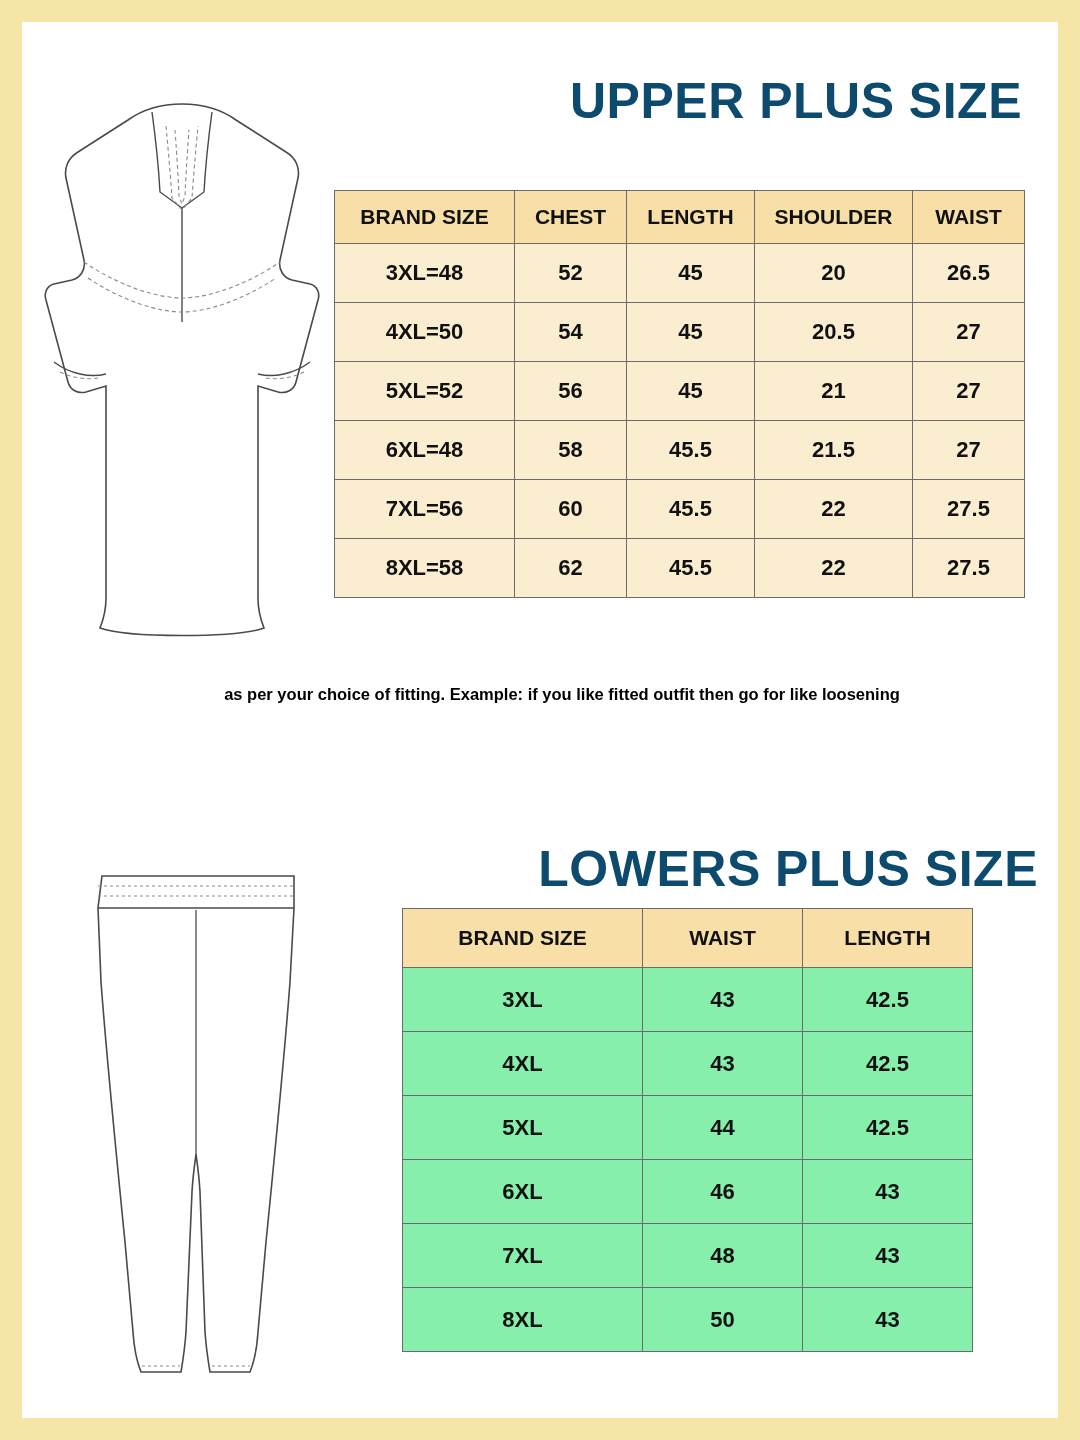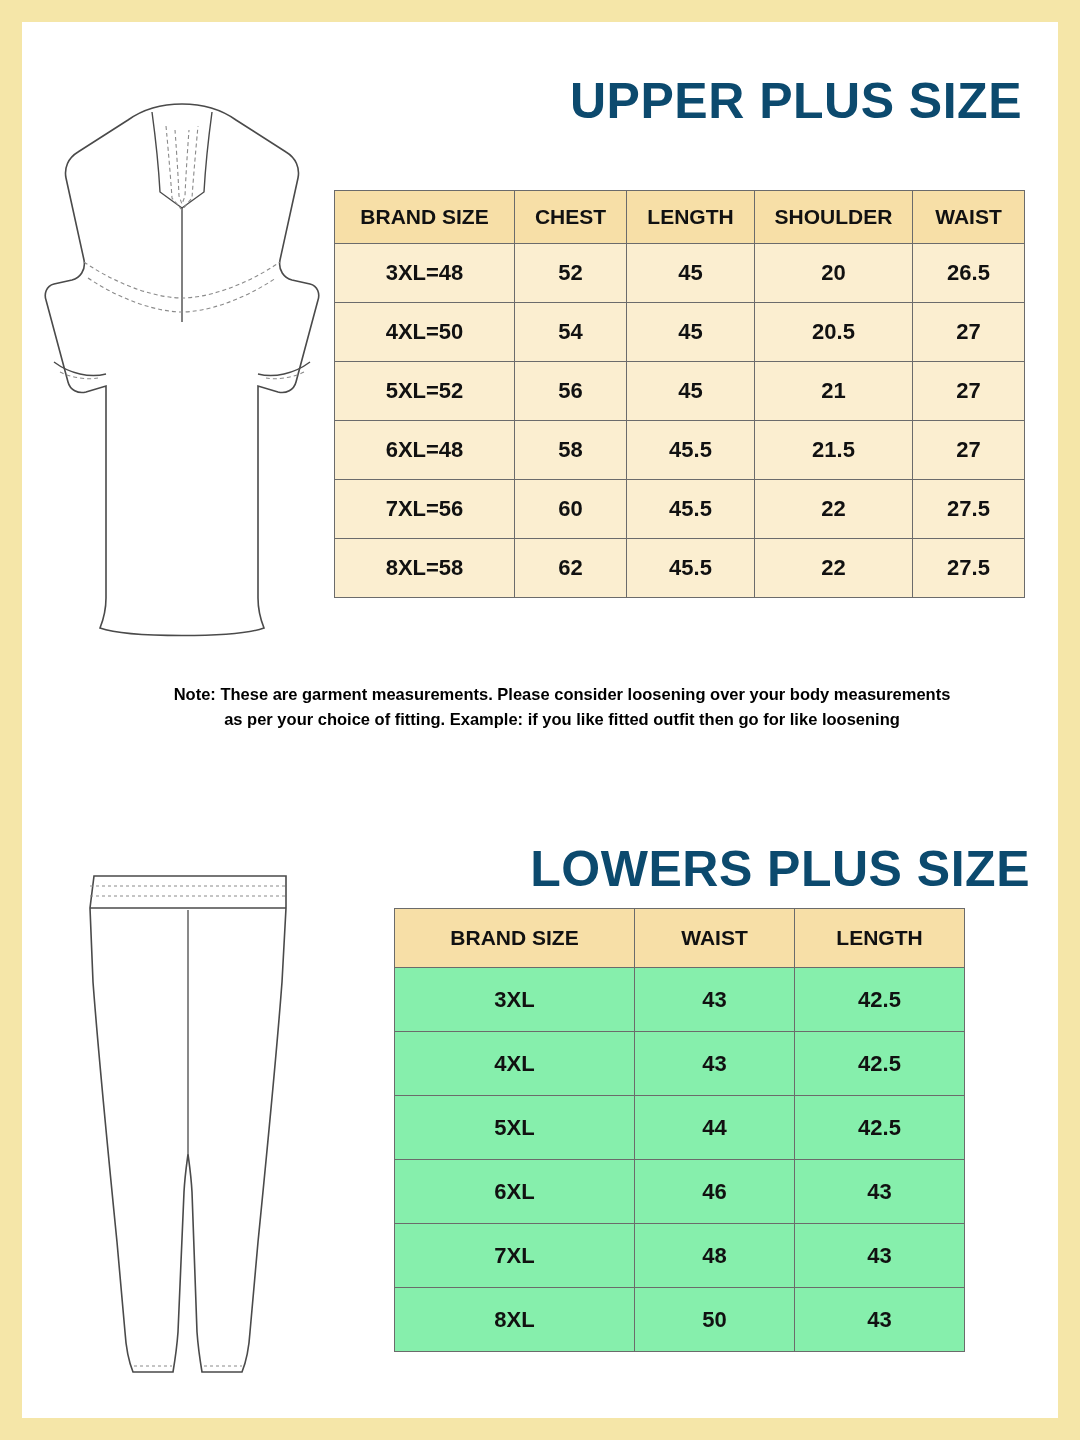--- a/index.html
+++ b/index.html
@@ -98,21 +98,21 @@
     text-align: center;
     font-size: 16.5px;
     font-weight: bold;
     line-height: 1.5;
     color: #000;
   }
 
   
   .lower-section {
     position: absolute;
-    left: 8px;
+    left: 16px;
     top: 760px;
     width: 100%;
     height: 636px;
     padding-left: 6px;
   }
   .lower-title {
     position: absolute;
     left: 340px;
     top: 58px;
     width: 660px;
@@ -254,21 +254,20 @@
             <td>8XL=58</td>
             <td>62</td>
             <td>45.5</td>
             <td>22</td>
             <td>27.5</td>
           </tr>
         </tbody>
       </table>
 
       <div class="note">
-        <div>Note: These are garment measurements. Please consider loosening over your body measurements</div>
         <div>as per your choice of fitting. Example: if you like fitted outfit then go for like loosening</div>
       </div>
     </div>
 
     <div class="lower-section">
 
       <div class="pants-art">
         <svg viewBox="0 0 260 530" width="260" height="530">
           <g fill="#ffffff" stroke="#4a4a4a" stroke-width="1.6">
             <path d="M34 14 L226 14 L226 46 L222 120 C216 200 206 300 198 380

